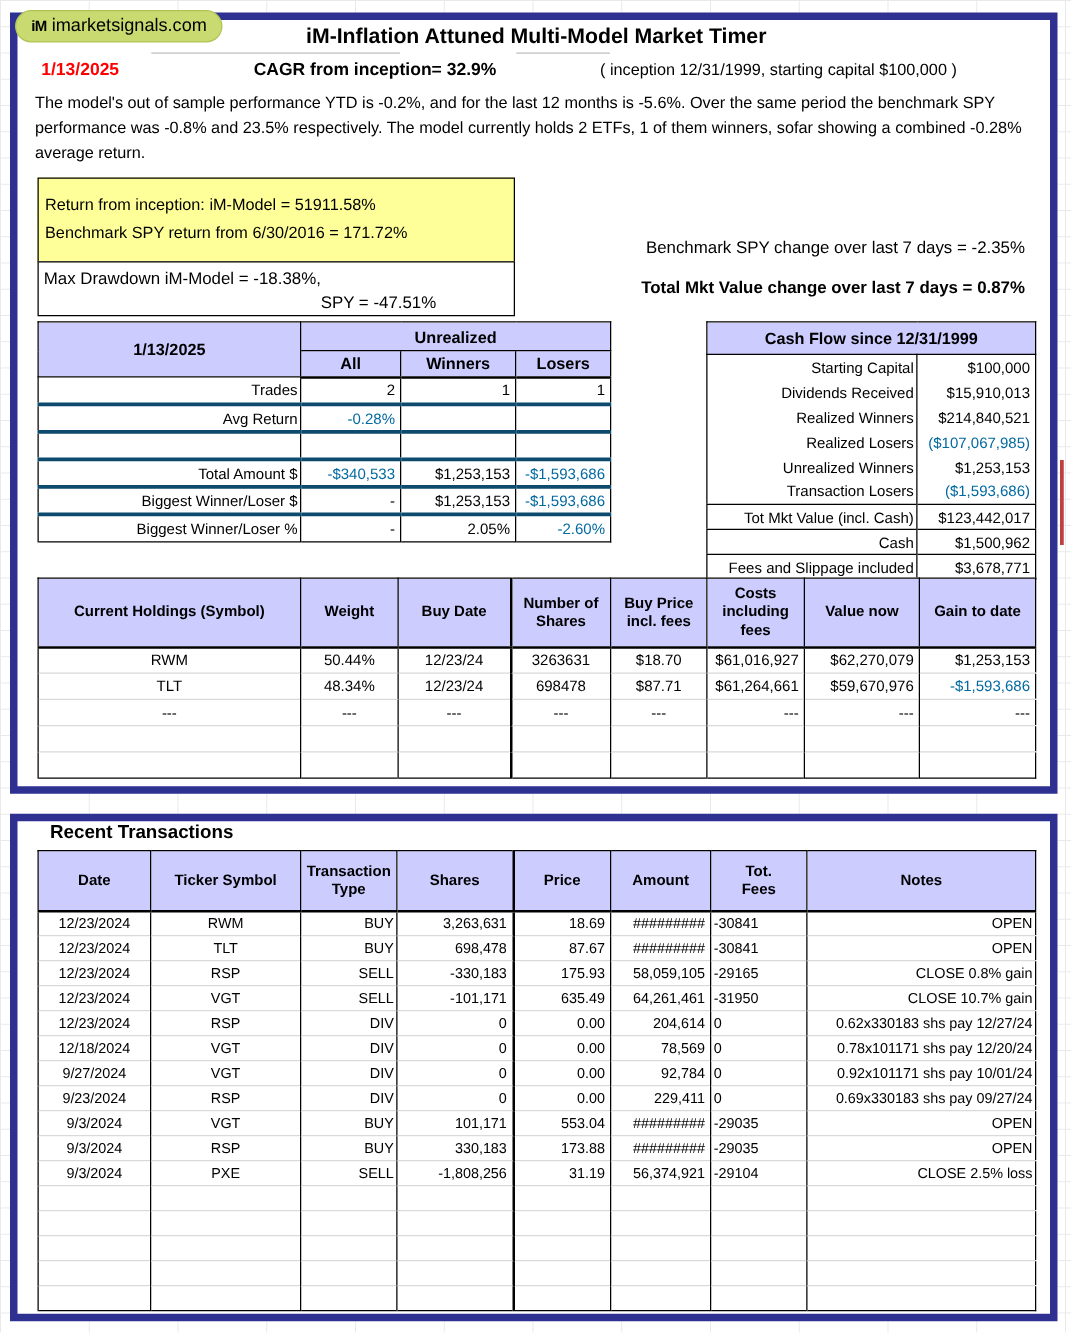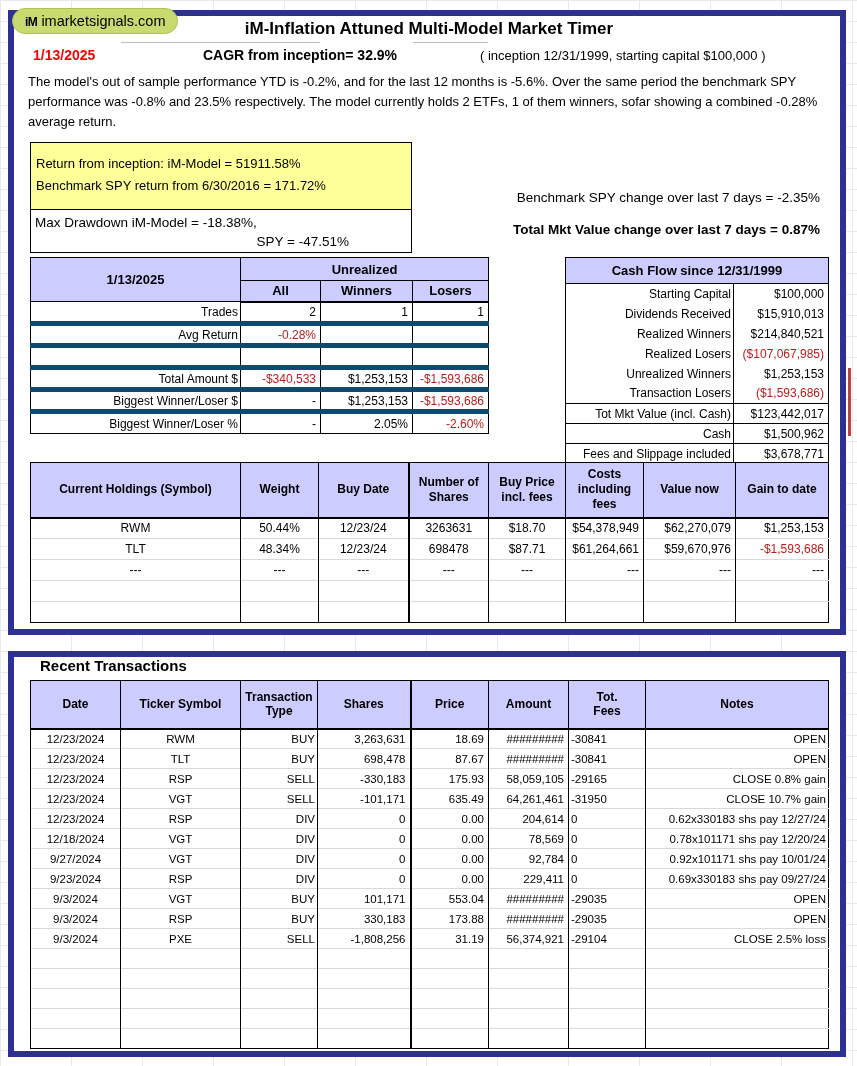--- a/index.html
+++ b/index.html
@@ -40,31 +40,31 @@
     border:1px solid #000;box-sizing:border-box;font-size:13.5px;line-height:19px;padding-top:3px;}
   .ddbox .l1{padding-left:4px;}
   .ddbox .l2{text-align:right;padding-right:62px;}
 
   .chgline{left:380px;top:190px;width:440px;text-align:right;font-size:13.5px;}
   .chgline2{left:380px;top:222px;width:440px;text-align:right;font-size:13.5px;font-weight:bold;}
 
   table{position:absolute;border-collapse:collapse;table-layout:fixed;background:#fff;}
   th,td{overflow:hidden;white-space:nowrap;font-weight:normal;box-sizing:border-box;padding:0 2px;}
   th{background:#CCCCFF;font-weight:bold;text-align:center;}
-  .red{color:#b91c1c;}
+  .red{color:#0369a1;}
   .left{text-align:right;padding-left:3px;}
   .num{text-align:right;padding-right:4px;}
   .center{text-align:center;}
   .numpad{text-align:left;padding-right:32px;}
 
   
   .t-summary{left:30px;top:257px;width:458px;border:1px solid #000;font-size:12px;}
   .t-summary th{border:1px solid #000;font-size:13px;}
   .t-summary thead tr:last-child th{border-bottom:2px solid #000;}
-  .t-summary td{border-left:1px solid #000;border-top:5px solid #0c4a6e;}
+  .t-summary td{border-left:1px solid #000;border-top:3px solid #0c4a6e;}
   .t-summary tbody tr{height:22px;}
   .t-summary tbody tr:first-child td{border-top:none;}
 
   
   .t-cash{left:565px;top:257px;width:263px;border:1px solid #000;font-size:12px;}
   .t-cash th{border:1px solid #000;font-size:13px;height:26px;}
   .t-cash td{border-top:none;}
   .t-cash td:nth-child(2){border-left:1px solid #000;}
   .t-cash tbody tr{height:20px;}
   .t-cash tr.topline td{border-top:1px solid #000;}
@@ -250,21 +250,21 @@
         <th>Gain to date</th>
       </tr>
     </thead>
     <tbody>
         <tr>
           <td class="center">RWM</td>
           <td class="center">50.44%</td>
           <td class="center">12/23/24</td>
           <td class="center">3263631</td>
           <td class="center">$18.70</td>
-          <td class="num">$54,378,949</td>
+          <td class="num">$61,016,927</td>
           <td class="num">$62,270,079</td>
           <td class="num">$1,253,153</td>
         </tr>
         <tr>
           <td class="center">TLT</td>
           <td class="center">48.34%</td>
           <td class="center">12/23/24</td>
           <td class="center">698478</td>
           <td class="center">$87.71</td>
           <td class="num">$61,264,661</td>

